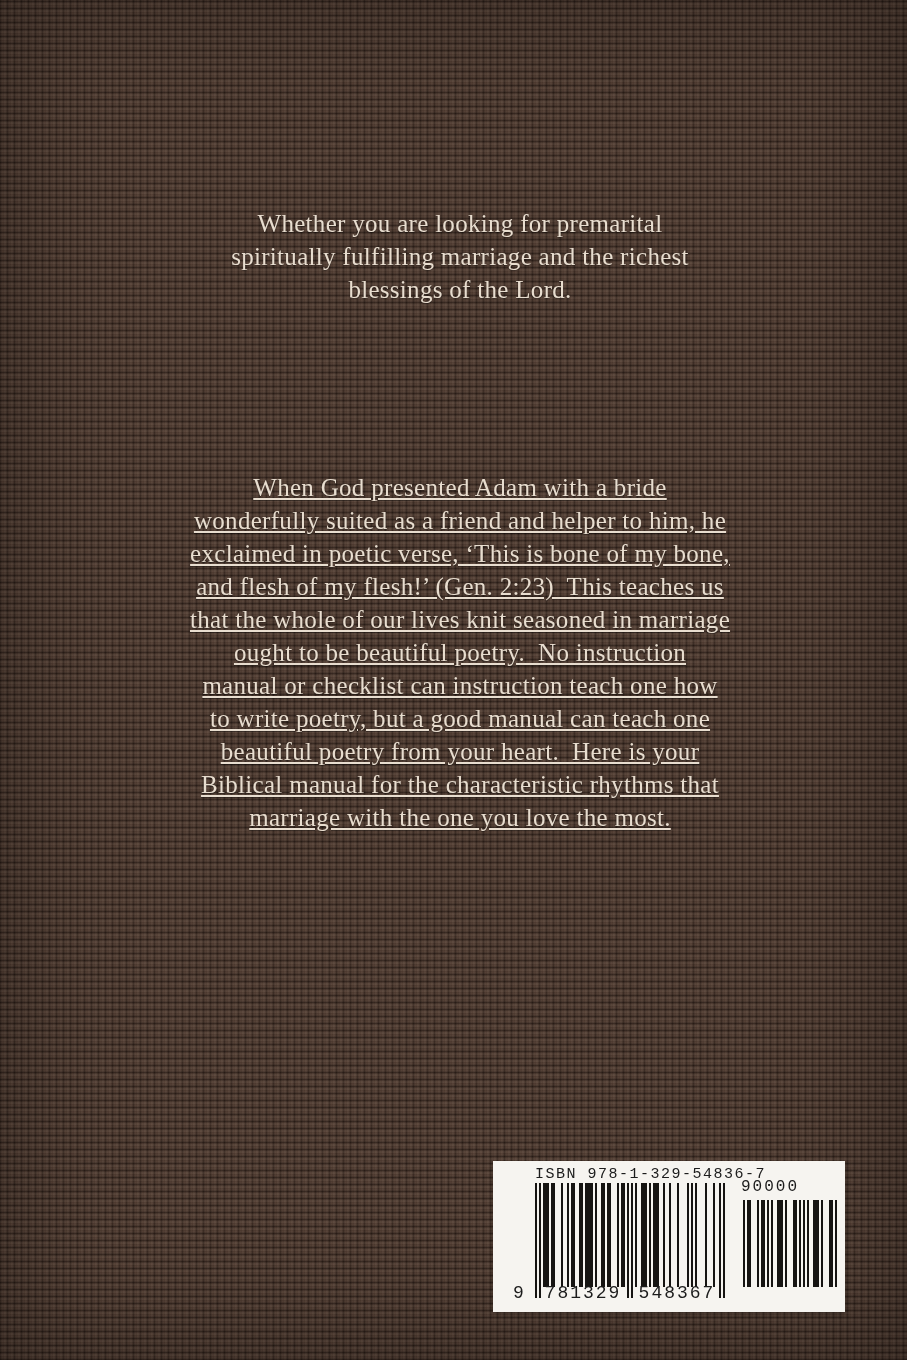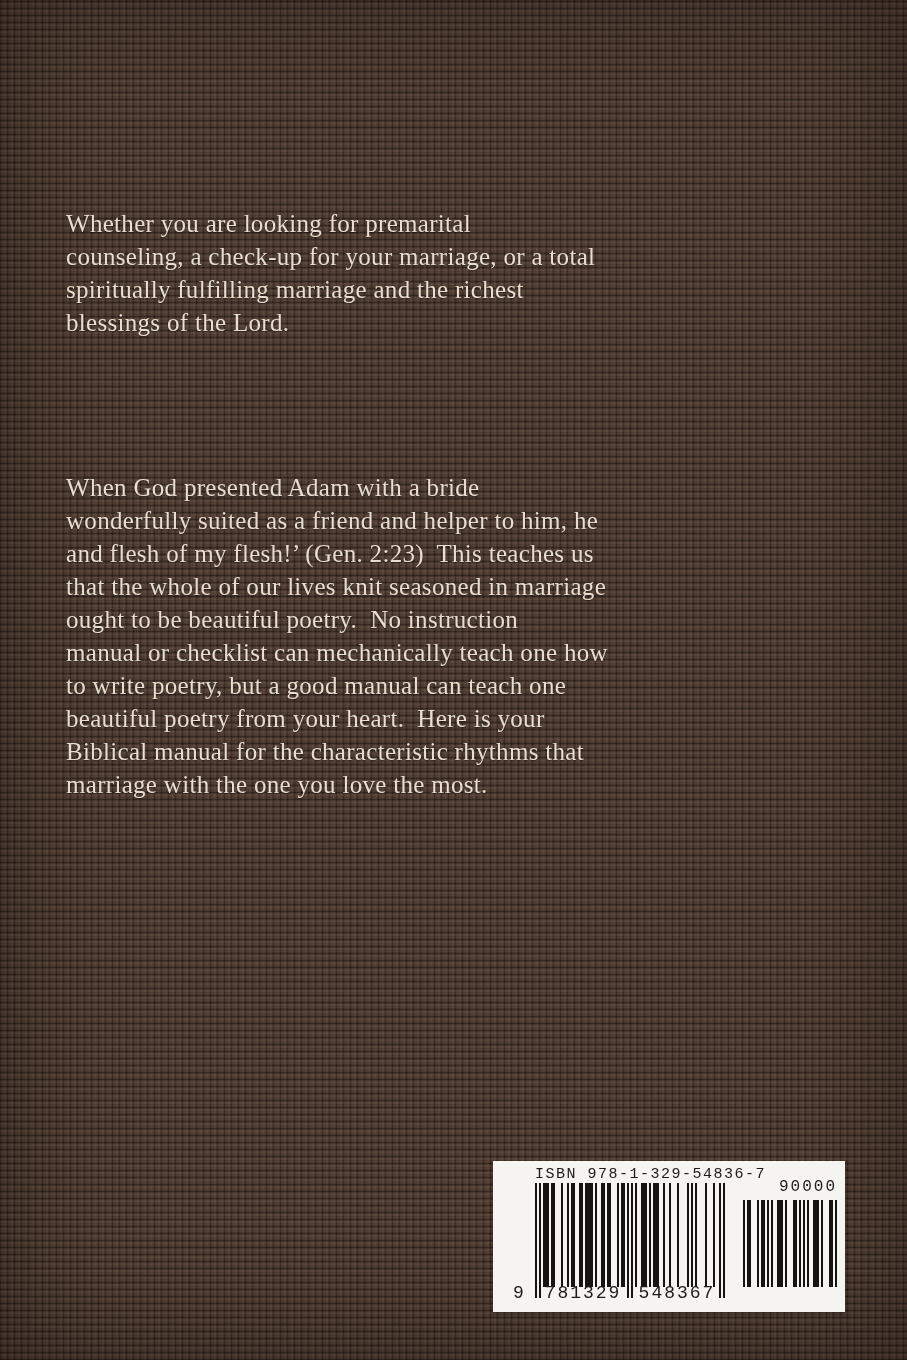--- a/index.html
+++ b/index.html
@@ -19,46 +19,46 @@
         rgba(255,228,205,0.07) 2px, rgba(30,14,8,0.10) 3px,
         rgba(255,228,205,0.09) 5px, rgba(10,4,2,0.20) 7px),
       repeating-linear-gradient(90deg,
         rgba(10,4,2,0.30) 0px, rgba(10,4,2,0.30) 1px,
         rgba(255,228,205,0.06) 2px, rgba(30,14,8,0.08) 3px,
         rgba(255,228,205,0.08) 5px, rgba(10,4,2,0.18) 7px);
     box-shadow:inset 0 0 120px rgba(0,0,0,0.35);
     font-family:"Liberation Serif", serif;
   }
   .para{
-    position:absolute;left:66px;width:760px;
+    position:absolute;left:80px;width:760px;
     color:var(--ink);
     font-size:25px;line-height:33px;
-    letter-spacing:0.3px;
+    text-align:center;letter-spacing:0.3px;
     text-shadow:0 1px 1px rgba(0,0,0,0.35);
   }
   #para1{top:207px;}
-  #para2{top:471px;}
+  #para2{top:471px;text-decoration:underline;}
   .para .line{white-space:pre;}
 
   .barcode-box{
     position:absolute;left:493px;top:1161px;width:352px;height:151px;
     background:var(--panel);
     box-shadow:0 1px 3px rgba(0,0,0,0.35);
   }
   .mono{font-family:"Liberation Mono", monospace;color:#1c1c1c;}
   .isbn-line{
     position:absolute;left:42px;top:5px;width:190px;
     font-size:15px;letter-spacing:1.5px;text-align:center;white-space:pre;
   }
   .ean13{position:absolute;left:42px;top:22px;width:190px;height:115px;}
   .ean5{position:absolute;left:248px;top:39px;width:96px;height:87px;}
   .bar{position:absolute;top:0;background:var(--bar);}
   .supp-digits{
     position:absolute;left:248px;top:17px;width:96px;
-    font-size:16px;letter-spacing:2px;text-align:right;white-space:pre;
+    font-size:16px;letter-spacing:2px;text-align:left;white-space:pre;
   }
   .digit-first{
     position:absolute;left:20px;top:122px;width:20px;
     font-size:18px;text-align:left;white-space:pre;
   }
   .digit-left{
     position:absolute;left:48px;top:122px;width:84px;
     font-size:18px;letter-spacing:2px;text-align:center;white-space:pre;
   }
   .digit-right{
@@ -66,31 +66,31 @@
     font-size:18px;letter-spacing:2px;text-align:center;white-space:pre;
   }
 </style>
 </head>
 <body>
 
 <div class="cover">
 
   <div class="para" id="para1">
       <div class="line">Whether you are looking for premarital</div>
-      <div class="line">counseling, a check-up for your marriage, or a total</div>
       <div class="line">spiritually fulfilling marriage and the richest</div>
       <div class="line">blessings of the Lord.</div>
     </div>
   <div class="para" id="para2">
       <div class="line">When God presented Adam with a bride</div>
       <div class="line">wonderfully suited as a friend and helper to him, he</div>
+      <div class="line">exclaimed in poetic verse, ‘This is bone of my bone,</div>
       <div class="line">and flesh of my flesh!’ (Gen. 2:23)  This teaches us</div>
       <div class="line">that the whole of our lives knit seasoned in marriage</div>
       <div class="line">ought to be beautiful poetry.  No instruction</div>
-      <div class="line">manual or checklist can mechanically teach one how</div>
+      <div class="line">manual or checklist can instruction teach one how</div>
       <div class="line">to write poetry, but a good manual can teach one</div>
       <div class="line">beautiful poetry from your heart.  Here is your</div>
       <div class="line">Biblical manual for the characteristic rhythms that</div>
       <div class="line">marriage with the one you love the most.</div>
     </div>
 
   <div class="barcode-box">
     <div class="isbn-line mono">ISBN 978-1-329-54836-7</div>
     <div class="ean13" id="ean13">
         <div class="bar" style="left: 0px; width: 2px; height: 115px;"></div>

